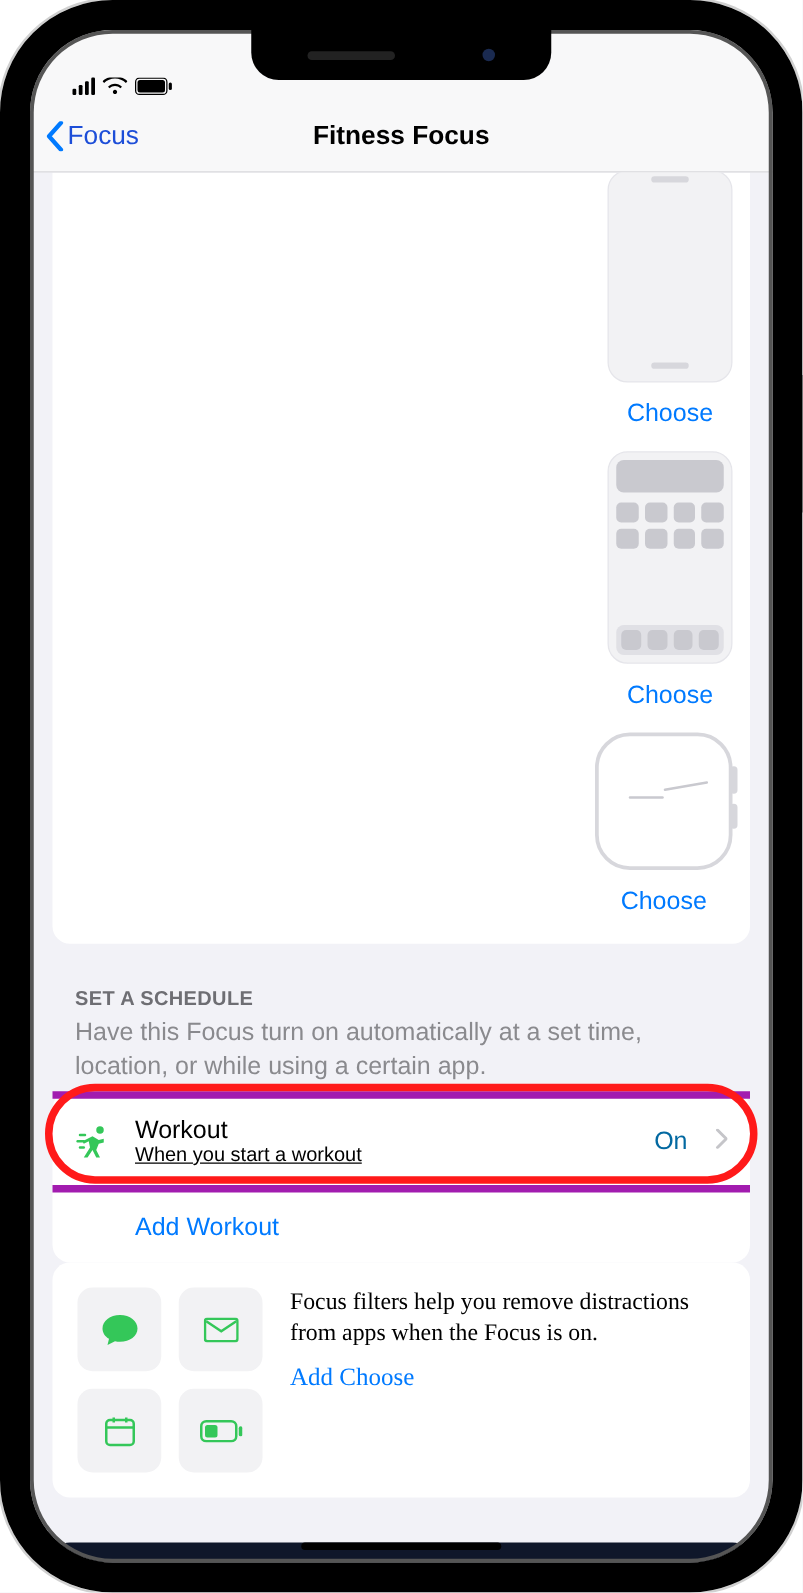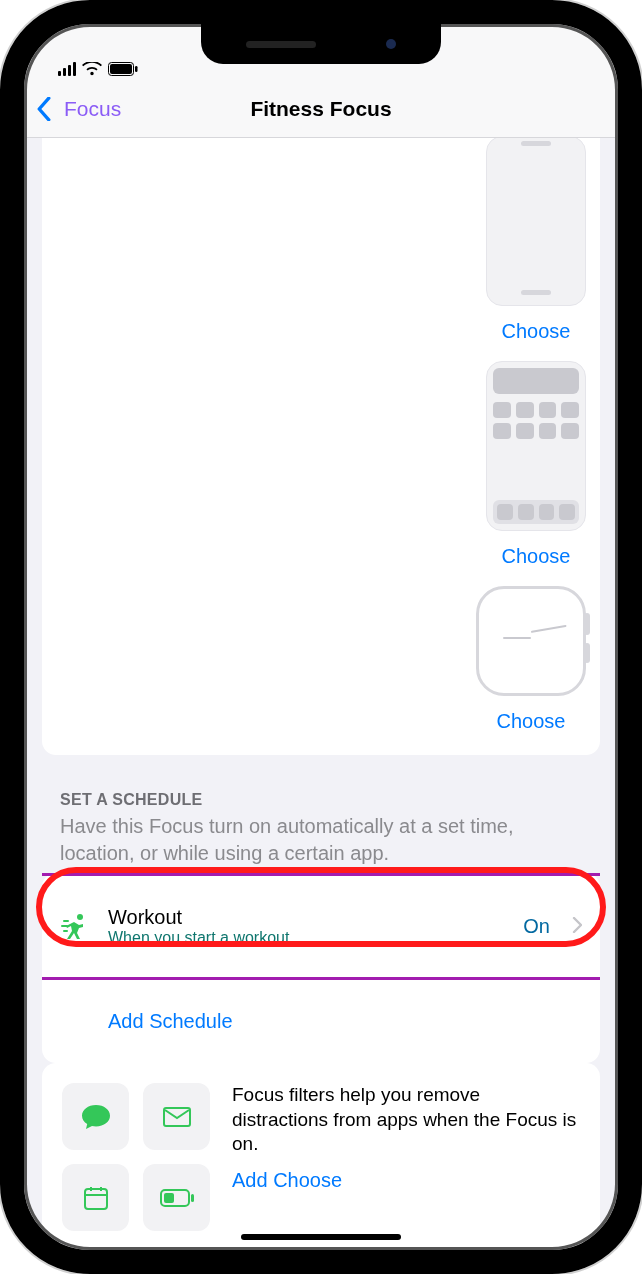--- a/index.html
+++ b/index.html
@@ -75,22 +75,22 @@
     border-bottom: 1px solid #d7d7db;
     position: relative;
     display:flex;
     align-items:center;
   }
   .nav-back {
     position:absolute;
     left: 12px;
     display:flex;
     align-items:center;
-    gap:12px;
-    color:#8b5cf6;
+    gap:2px;
+    color:#1d4ed8;
     font-size:21px;
   }
   .nav-back svg { width:16px; height:24px; }
   .nav-title {
     width:100%;
     text-align:center;
     font-size:21px;
     font-weight:600;
     color:#000;
   }
@@ -140,40 +140,40 @@
   .watch-hands{position:absolute; left:50%; top:50%; width:2px; height:2px;}
   .watch-hands::before{content:""; position:absolute; left:-28px; top:-4px; width:28px; height:2px; background:#c9c9cf; border-radius:2px;}
   .watch-hands::after{content:""; position:absolute; left:0; top:-10px; width:36px; height:2px; background:#c9c9cf; border-radius:2px; transform-origin:left; transform:rotate(-10deg);}
 
   .section-header { padding: 36px 18px 6px 18px; }
   .section-header .title { font-size:16px; letter-spacing:0.3px; color:#6e6e73; font-weight:700; }
   .section-header .desc { font-size:20px; color:#8a8a8e; line-height:1.35; margin-top:4px; }
 
   .cell-group { background:#fff; border-radius:14px; overflow:visible; position:relative; }
   .cell {
-    display:flex; align-items:center; padding:30px 18px; gap:16px; min-height:62px;
-    border-top:3px solid #a21caf;
+    display:flex; align-items:center; padding:14px 18px; gap:16px; min-height:62px;
+    border-top:6px solid #a21caf;
   }
   .cell:first-child { border-top:none; }
   .cell .icon-slot { width:32px; display:flex; justify-content:center; }
   .cell .text-slot { flex:1; display:flex; flex-direction:column; }
   .cell .text-slot .primary { font-size:20px; color:#000; }
-  .cell .text-slot .secondary { font-size:16px; color:#0f766e; }
+  .cell .text-slot .secondary { font-size:16px; color:#000000;text-decoration:underline; }
   .cell .status { font-size:20px; color:#0369a1; }
   .cell .chev { color:#c5c5c9; margin-left:6px; }
   .cell.link .text-slot .primary { color:#007aff; }
   .highlight-ring {
     position:absolute; border:6px solid #ff1a1a; border-radius:40px;
     left:-6px; right:-6px; top:-6px; height:80px;
     pointer-events:none;
   }
 
   .filters-box {
     background:#fff; border-radius:14px; padding:20px;
-    display:flex; gap:22px; align-items:flex-start;
+    display:flex; gap:22px; align-items:flex-start;font-family:Liberation Serif, serif;
   }
   .filters-icons {
     width:148px; height:148px;
     display:grid; grid-template-columns:1fr 1fr; grid-template-rows:1fr 1fr; gap:14px;
   }
   .filters-icons .tile{ background:#f2f2f4; border-radius:12px; display:flex; align-items:center; justify-content:center; color:#34c759; }
   .filters-text { flex:1; display:flex; flex-direction:column; gap:12px;}
   .filters-text .info { font-size:19px; color:#000; line-height:1.3;}
   .filters-text .add { font-size:20px; color:#007aff; }
 
@@ -297,21 +297,21 @@
         <span class="status">On</span>
         <span class="chev">
           <svg width="10" height="16" viewBox="0 0 10 16">
               <path d="M2 1l7 7-7 7" stroke="#c5c5c9" stroke-width="2.4" fill="none" stroke-linecap="round" stroke-linejoin="round"></path>
             </svg>
         </span>
       </div>
       <div class="cell link">
         <div class="icon-slot"></div>
         <div class="text-slot">
-          <span class="primary">Add Schedule</span>
+          <span class="primary">Add Workout</span>
         </div>
       </div>
     </div>
 
 
     <div class="filters-box">
       <div class="filters-icons">
         <div class="tile">
           <svg width="30" height="26" viewBox="0 0 30 26">
               <path d="M15 1C7 1 1 5.8 1 11.7c0 3.4 2 6.4 5.2 8.3L5 25l6-3c1.3.3 2.6.4 4 .4 8 0 14-4.8 14-10.7S23 1 15 1z" fill="#34c759"></path>

